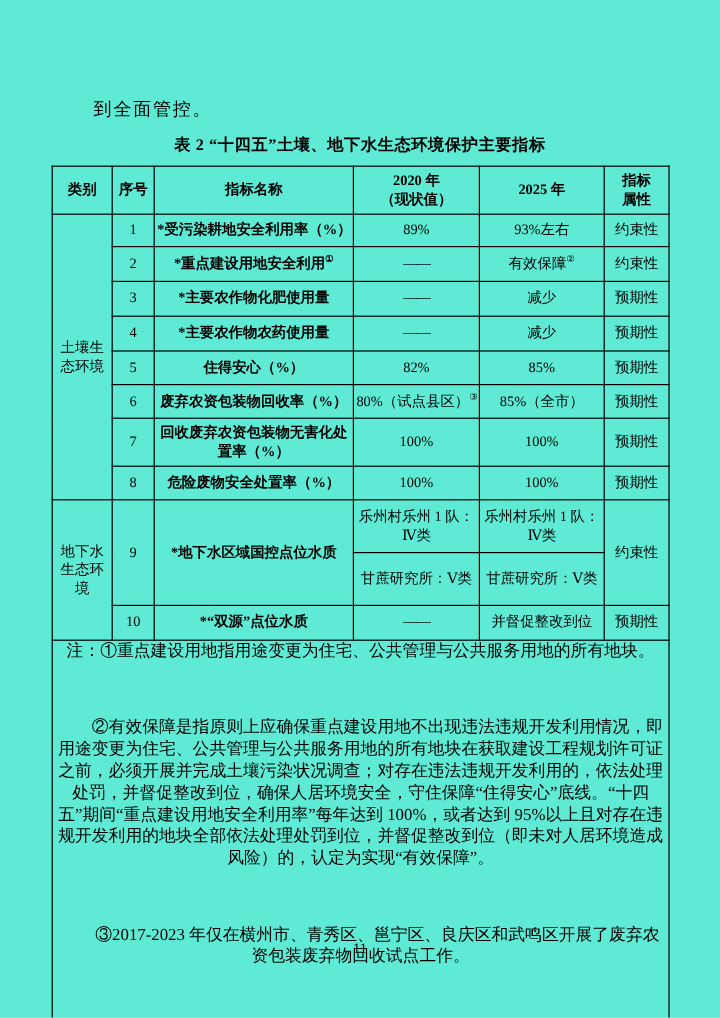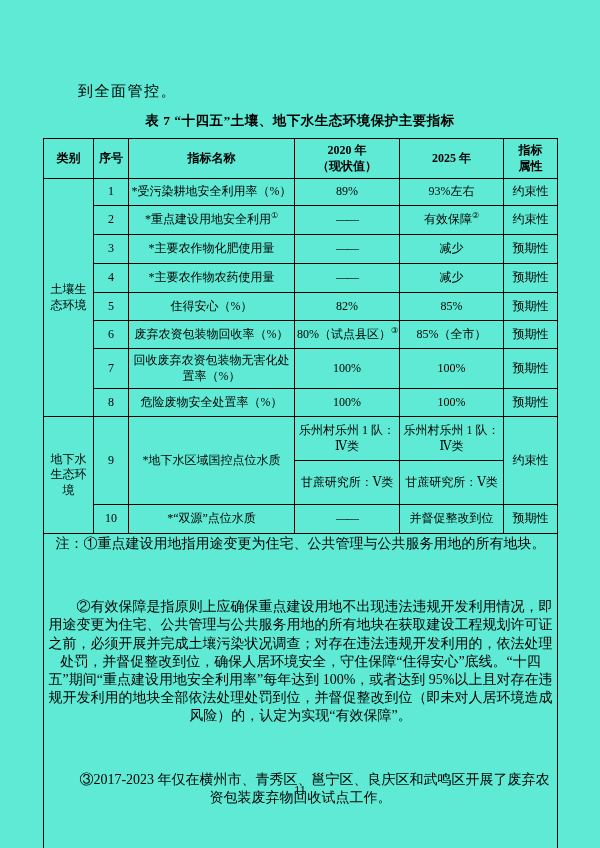--- a/index.html
+++ b/index.html
@@ -40,21 +40,21 @@
   }
   table.indicators th, table.indicators td {
     border: 1px solid #000;
     text-align: center;
     vertical-align: middle;
     padding: 1px 2px;
     line-height: 1.3;
     overflow: hidden;
   }
   table.indicators thead th { font-weight: bold; }
-  td.name { text-align: left; padding: 1px 4px; white-space: nowrap; }
+  td.name { text-align: left; padding: 1px 4px; white-space: nowrap; font-weight: bold; }
   td.name.wrap { white-space: normal; }
   td.cat { padding: 0 6px; }
   td.nowrap { white-space: nowrap; padding: 1px 1px; }
   sup { font-size: 8px; line-height: 0; vertical-align: super; }
   .dash { letter-spacing: -1px; }
   td.notes-cell {
     text-align: left;
     vertical-align: top;
     padding: 2px 5px 4px 5px;
     font-size: 14px;
@@ -70,21 +70,21 @@
     font-size: 12px;
   }
 </style>
 </head>
 <body>
 
 <div class="page">
 
   <div class="intro">到全面管控。</div>
 
-  <div class="tbl-title">表 7  “十四五”土壤、地下水生态环境保护主要指标</div>
+  <div class="tbl-title">表 2  “十四五”土壤、地下水生态环境保护主要指标</div>
 
   <table class="indicators">
     <colgroup>
       <col style="width:50px">
         <col style="width:35px">
         <col style="width:166px">
       <col style="width:105px">
         <col style="width:104px">
         <col style="width:54px">
     </colgroup>

